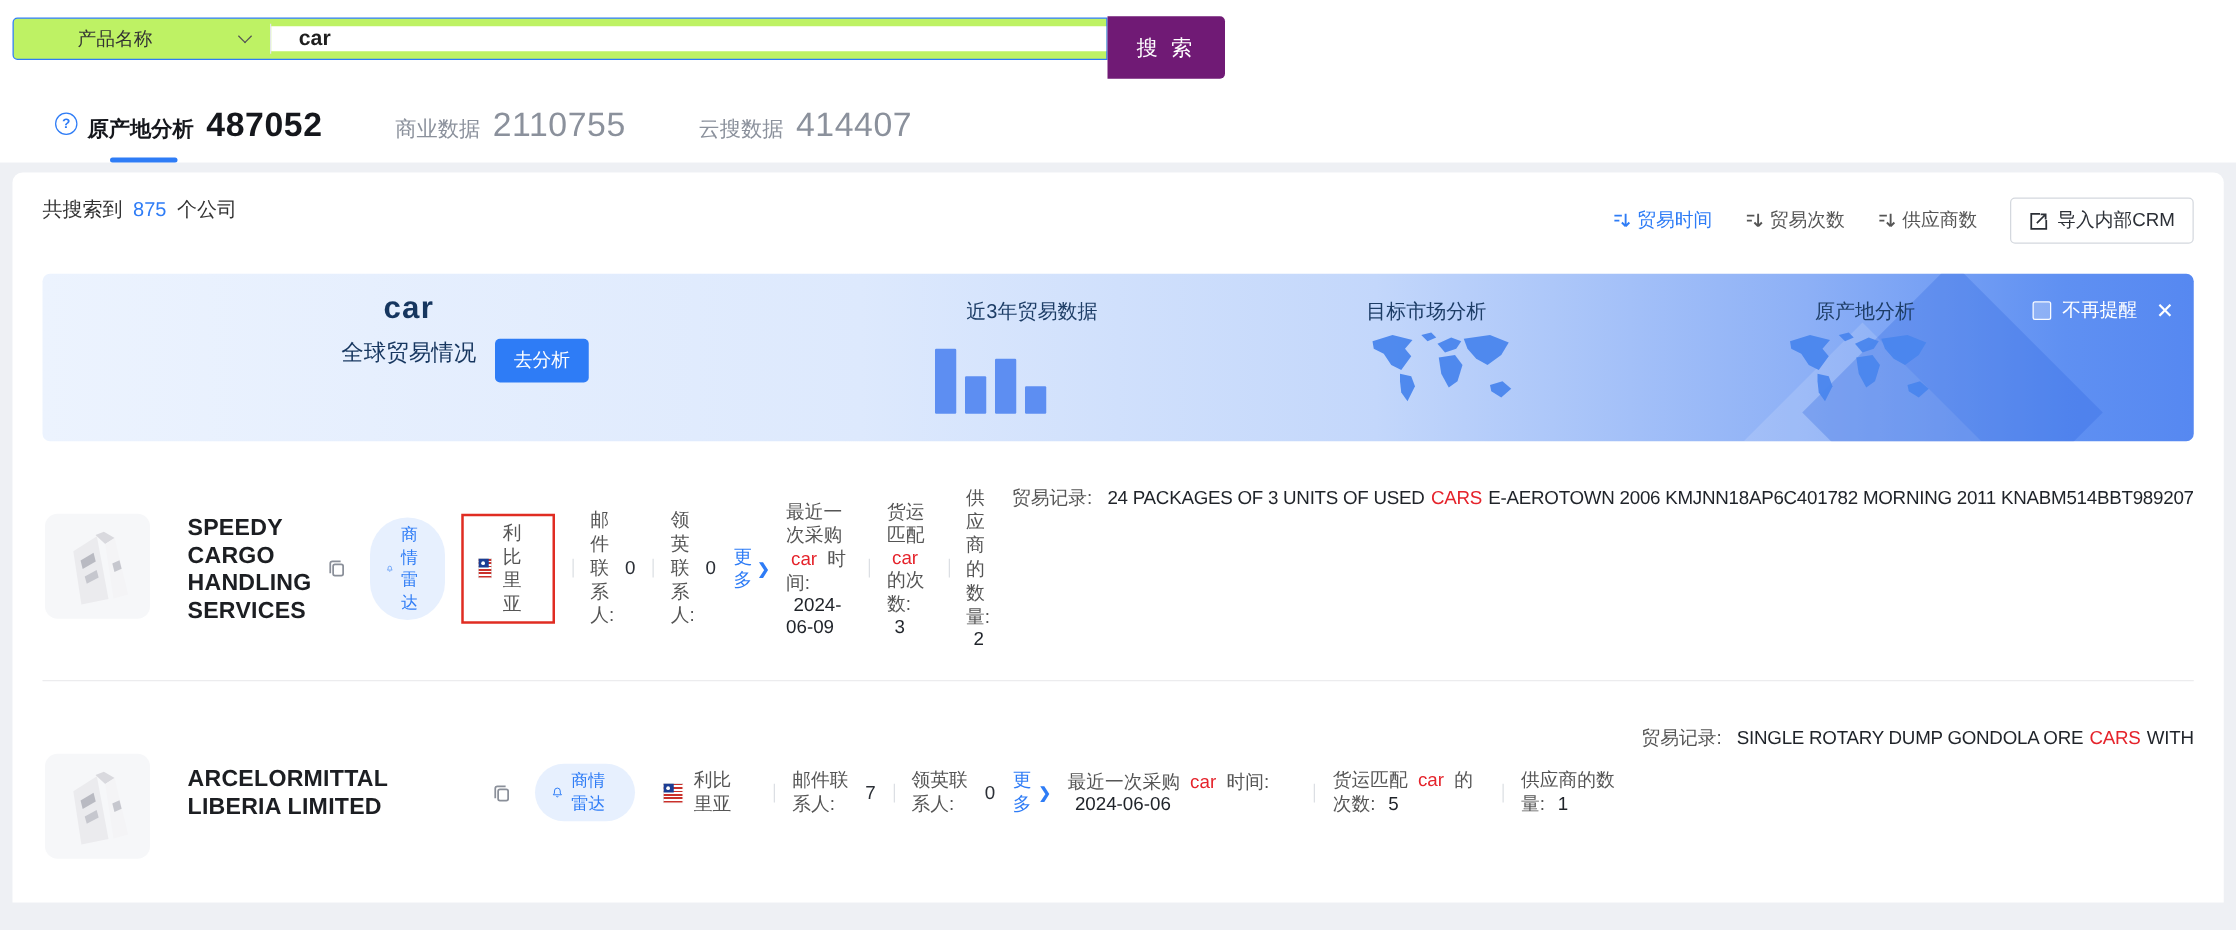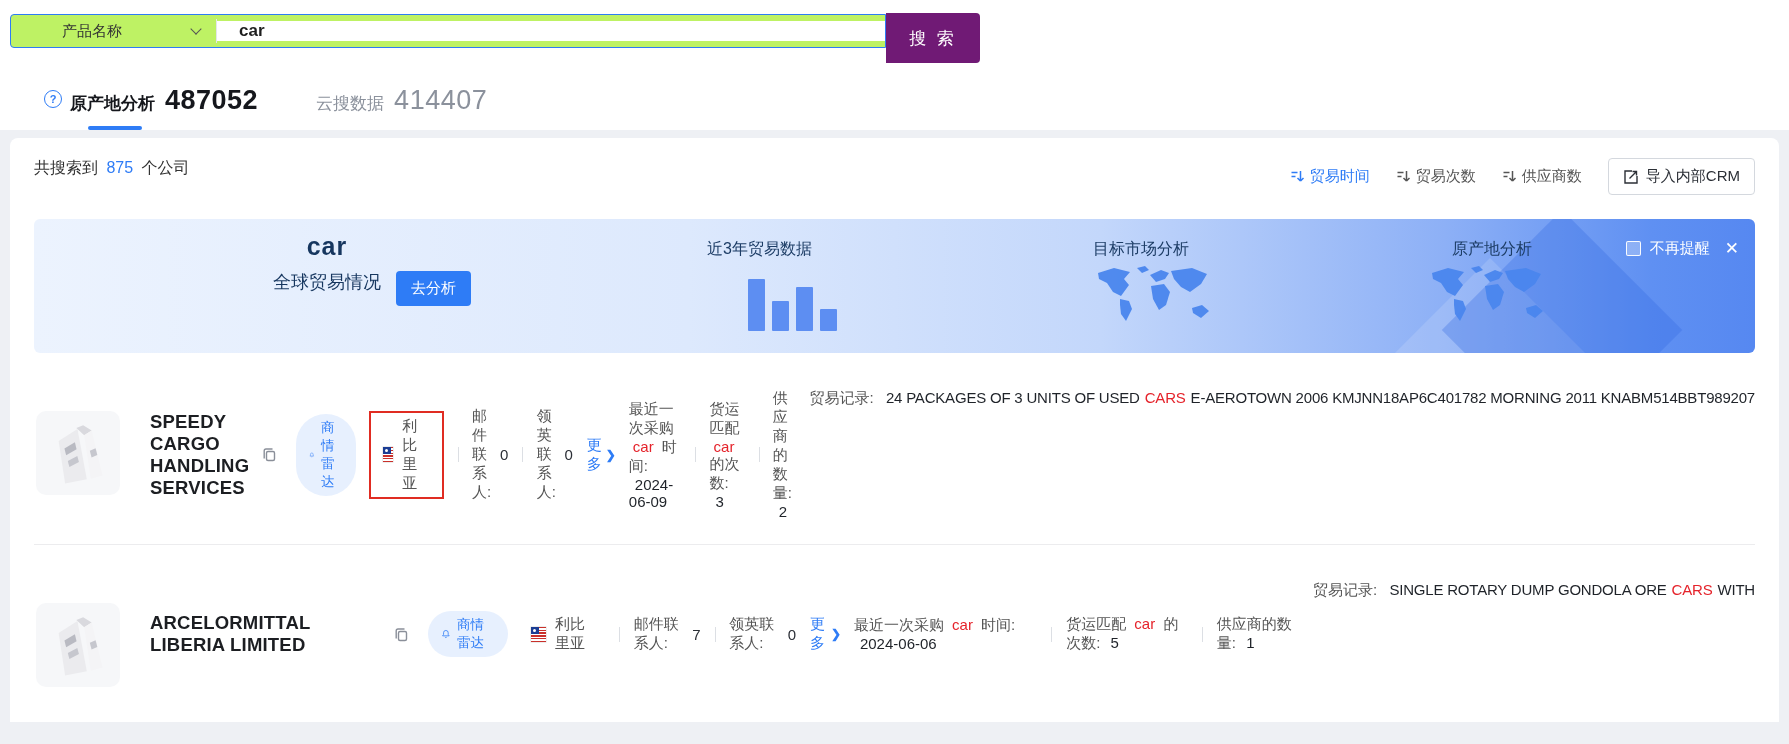--- a/index.html
+++ b/index.html
@@ -55,21 +55,21 @@
   .deco-a { position:absolute; right:108px; top:26px; width:170px; height:170px;
     background:rgba(47,104,224,.30); transform:rotate(45deg); }
   .deco-b { position:absolute; right:190px; top:70px; width:150px; height:150px;
     background:rgba(255,255,255,.14); transform:rotate(45deg); }
   .product-block { position:absolute; left:228px; top:13px; width:130px; text-align:center; }
   .pb-name { font-size:25px; font-weight:700; color:#16365f; letter-spacing:1px; }
   .pb-sub { margin-top:9px; font-size:18px; color:#16365f; }
   .analyze-btn { position:absolute; left:362px; top:52px; background:#2e7cf6; color:#fff; border:none;
     border-radius:4px; padding:8px 15px; font-size:15px; cursor:pointer; }
   .bn-label { position:absolute; top:20px; font-size:16px; color:#1d3d66; }
-  .lbl-chart { left:673px; width:140px; text-align:left; }
+  .lbl-chart { left:704px; width:140px; text-align:right; }
   .lbl-market { left:1032px; width:150px; text-align:center; }
   .lbl-origin { left:1398px; width:120px; text-align:center; }
   .bars { position:absolute; left:714px; top:0; height:112px; width:100px;
     display:flex; align-items:flex-end; gap:7px; }
   .bar { width:17px; background:#5d8ef2; border-radius:1px; }
   .mini-map { position:absolute; top:46px; opacity:.95; }
   .map-market { left:1058px; }
   .map-origin { left:1392px; }
   .dismiss { position:absolute; right:16px; top:20px; display:flex; align-items:center; gap:9px; color:#fff; }
   .dm-check { width:15px; height:15px; border:1px solid rgba(255,255,255,.95); border-radius:2px;
@@ -124,20 +124,24 @@
     <button class="search-btn">搜 索</button>
   </div>
 
   <div class="tabs">
     <div class="tab active">
       <span class="q-icon">?</span>
       <span class="t-label">原产地分析</span>
       <span class="t-count">487052</span>
     </div>
     <div class="tab inactive">
+      <span class="t-label">商业数据</span>
+      <span class="t-count">2110755</span>
+    </div>
+    <div class="tab inactive">
       <span class="t-label">云搜数据</span>
       <span class="t-count">414407</span>
     </div>
     <div class="tab-underline"></div>
   </div>
 </div>
 
 <div class="panel">
 
   <div class="results-header">

